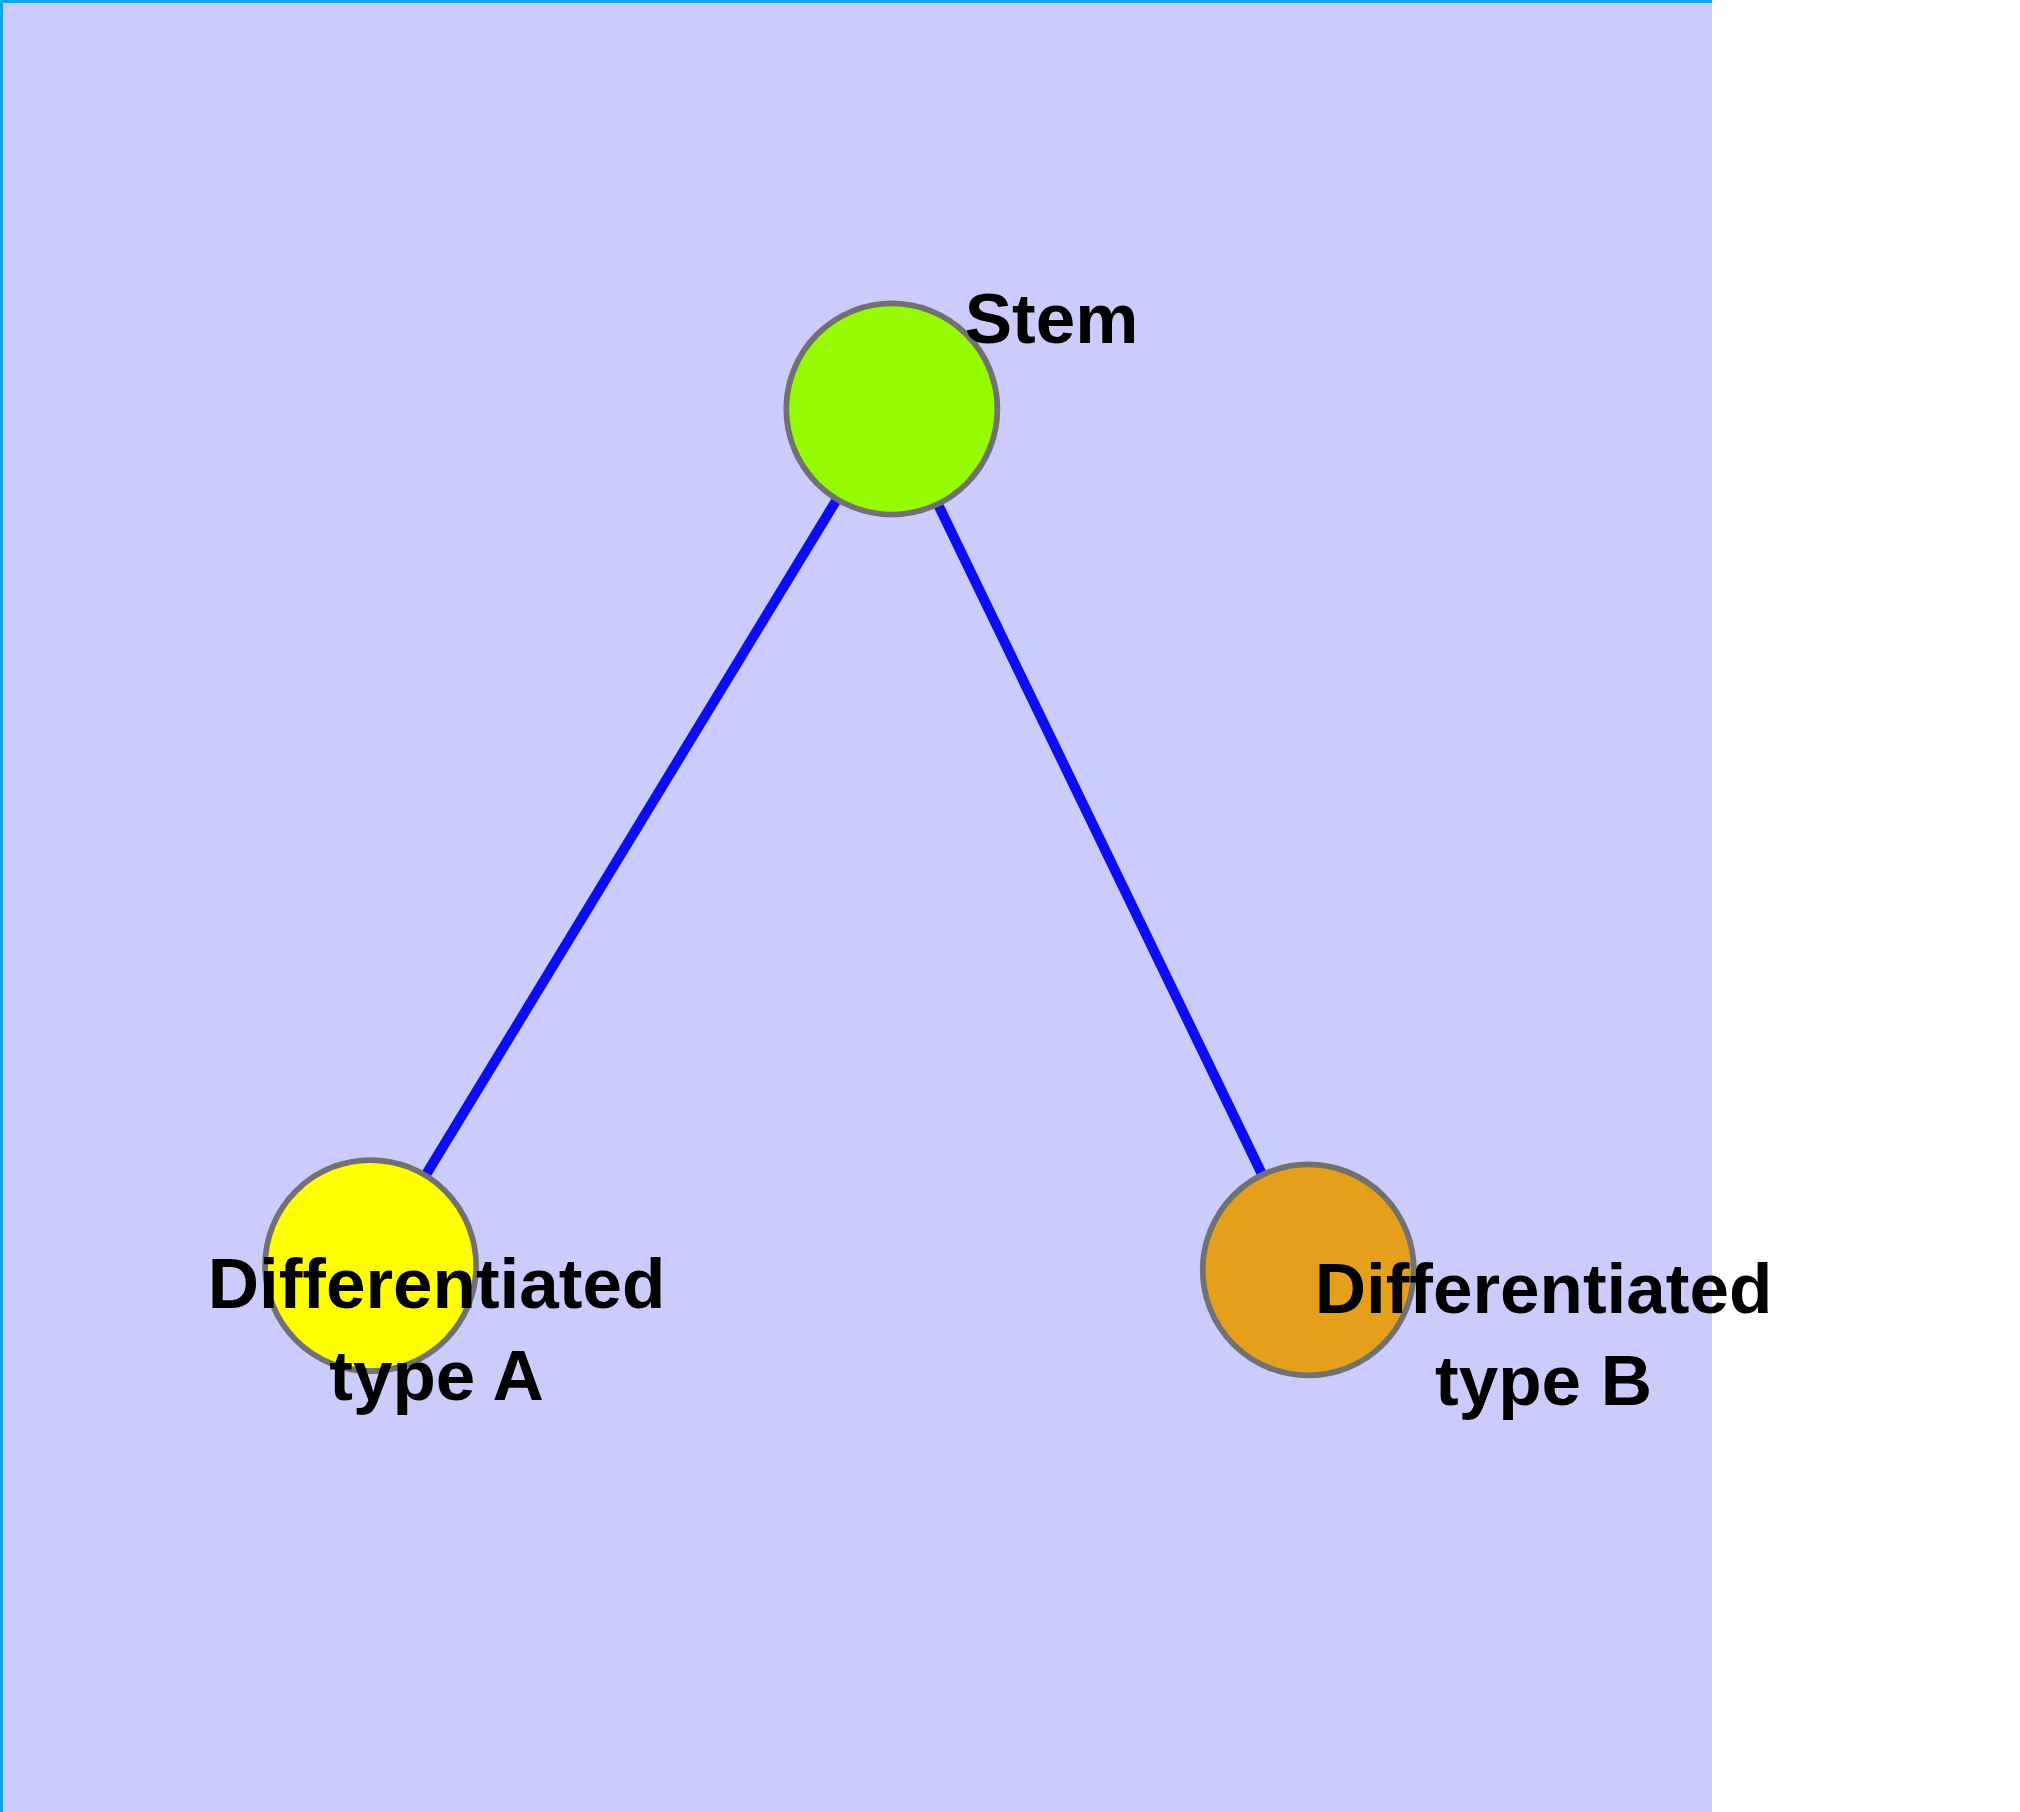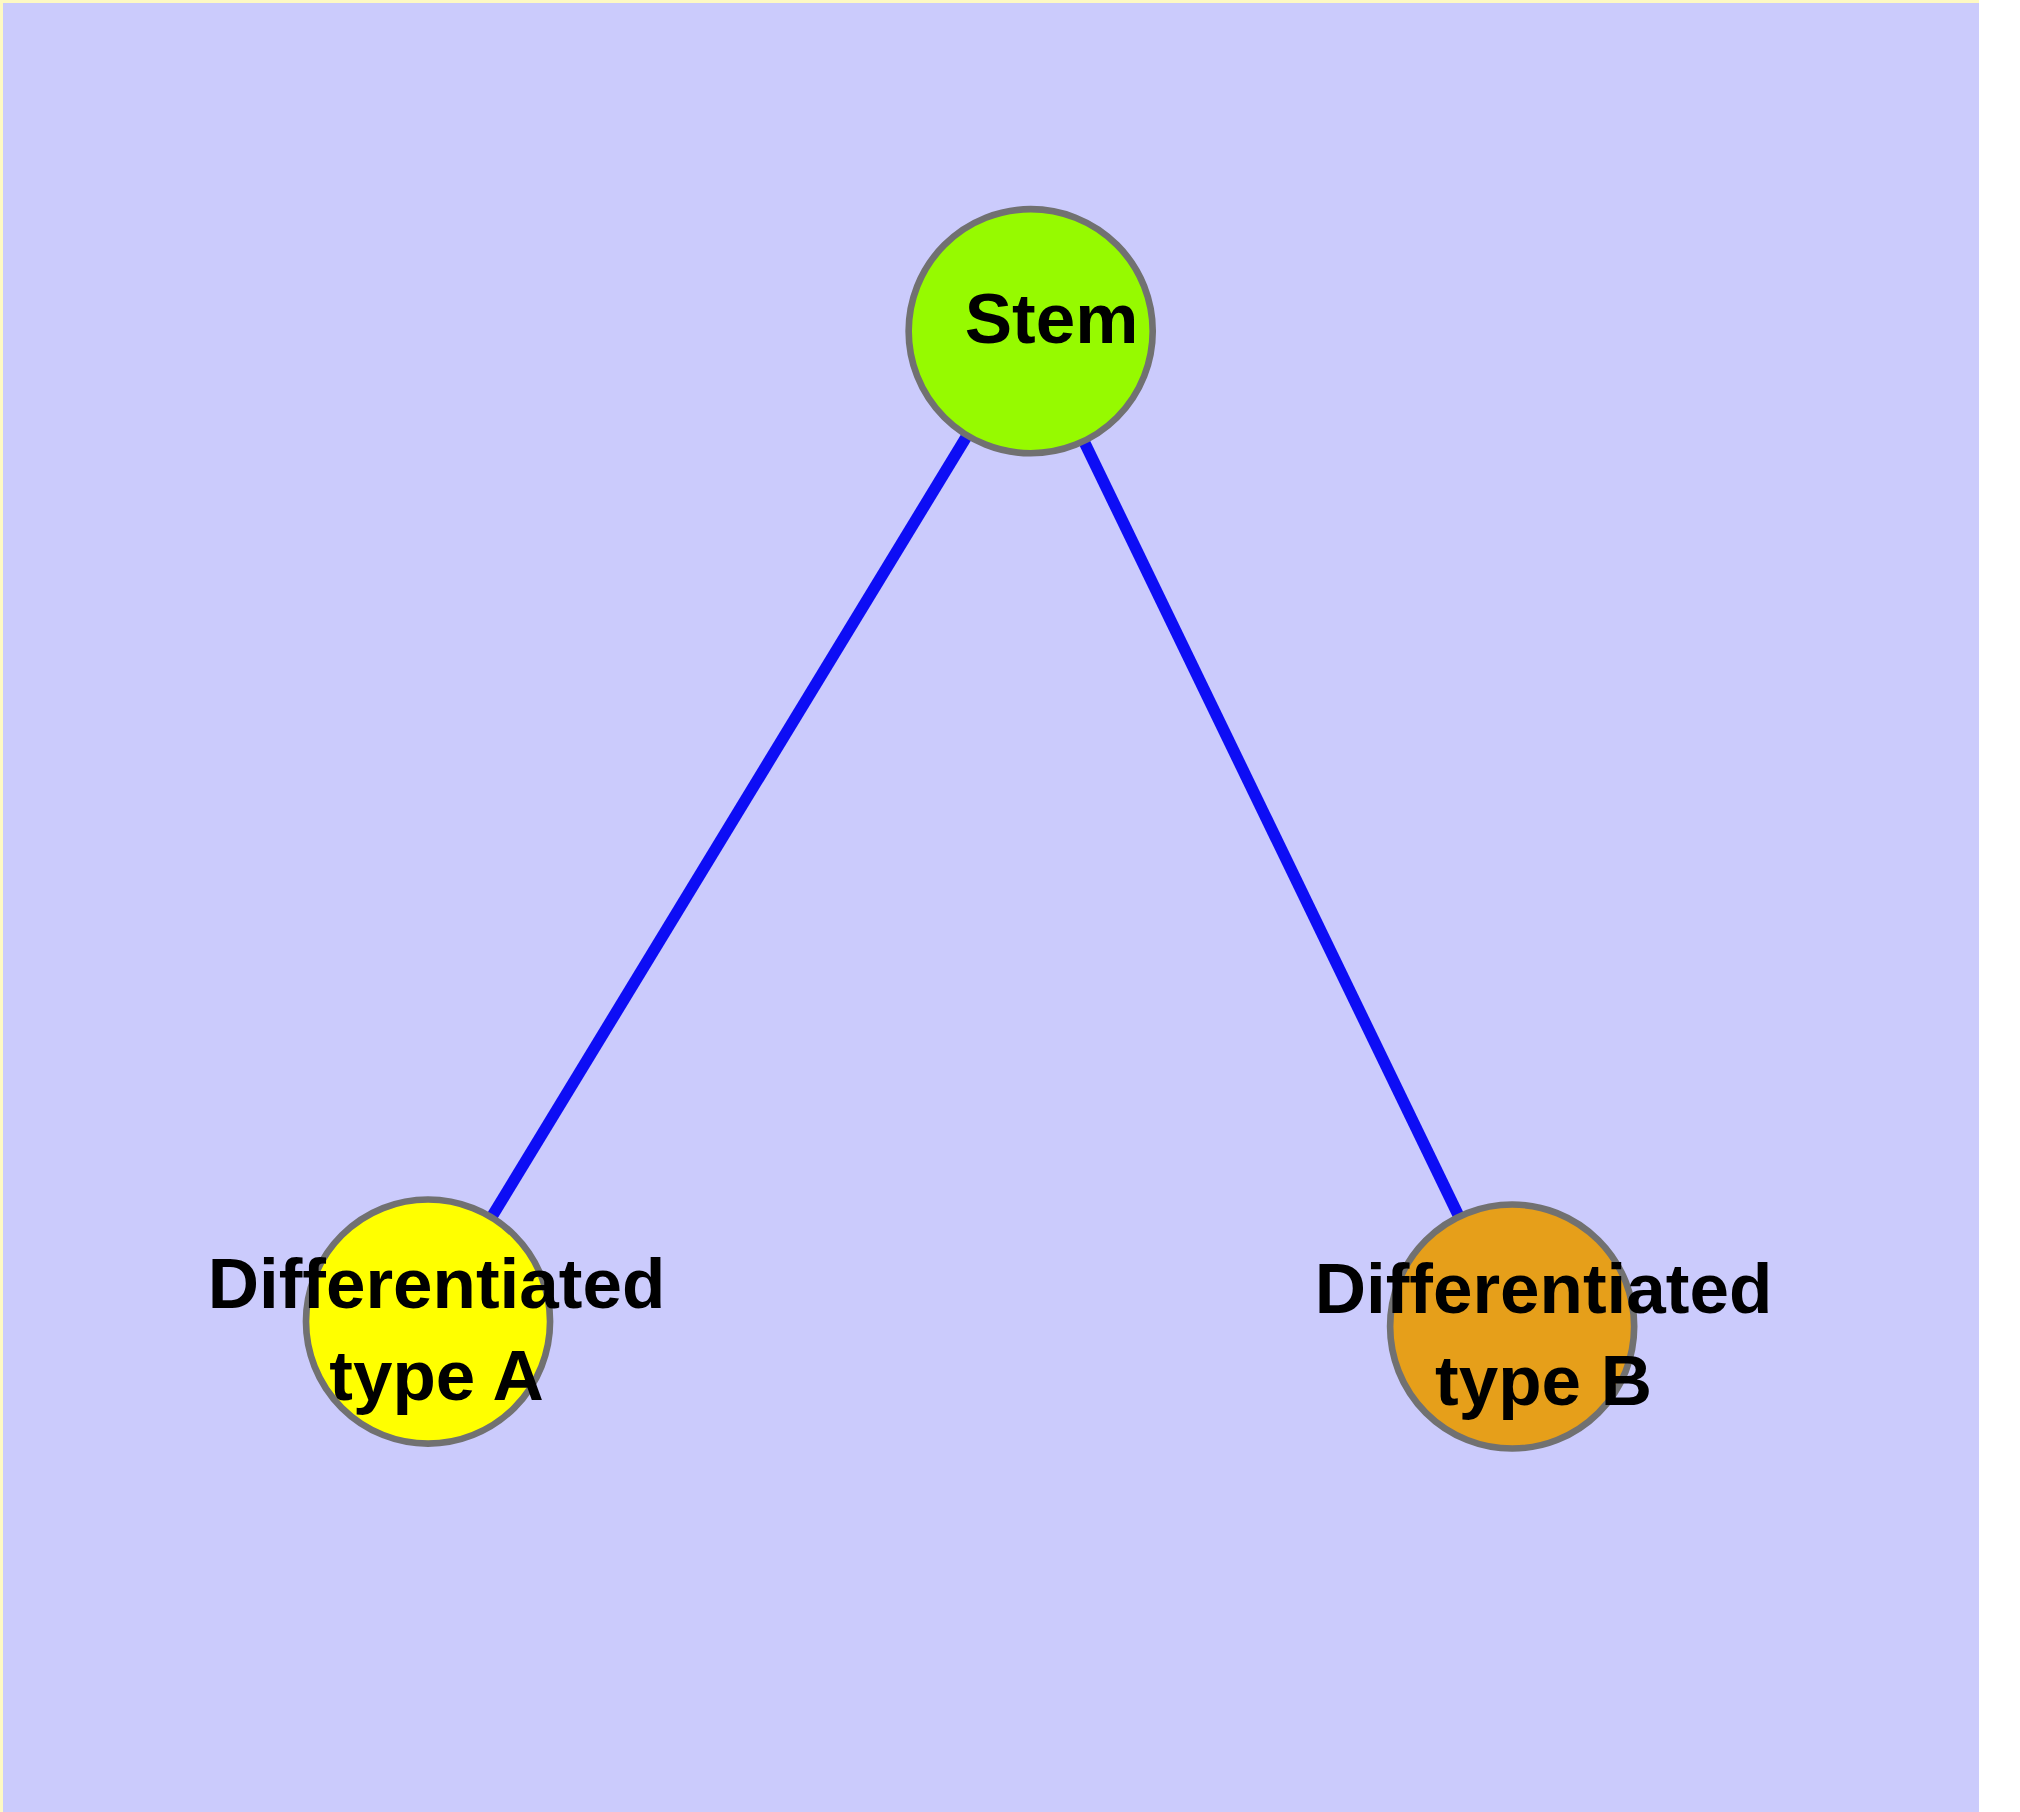--- a/index.html
+++ b/index.html
@@ -6,23 +6,23 @@
     margin: 0;
     padding: 0;
     background: #ffffff;
     width: 2021px;
     height: 1812px;
     overflow: hidden;
     font-family: "Liberation Sans", sans-serif;
   }
   .frame {
     position: relative;
-    width: 1979px;
+    width: 1712px;
     height: 1812px;
-    background: #fef9c3;
+    background: #0ea5e9;
     text-decoration: underline;
   }
   .panel {
     position: absolute;
     left: 2.5px;
     top: 3.4px;
     right: 0;
     bottom: 0;
   }
   svg.graph {

